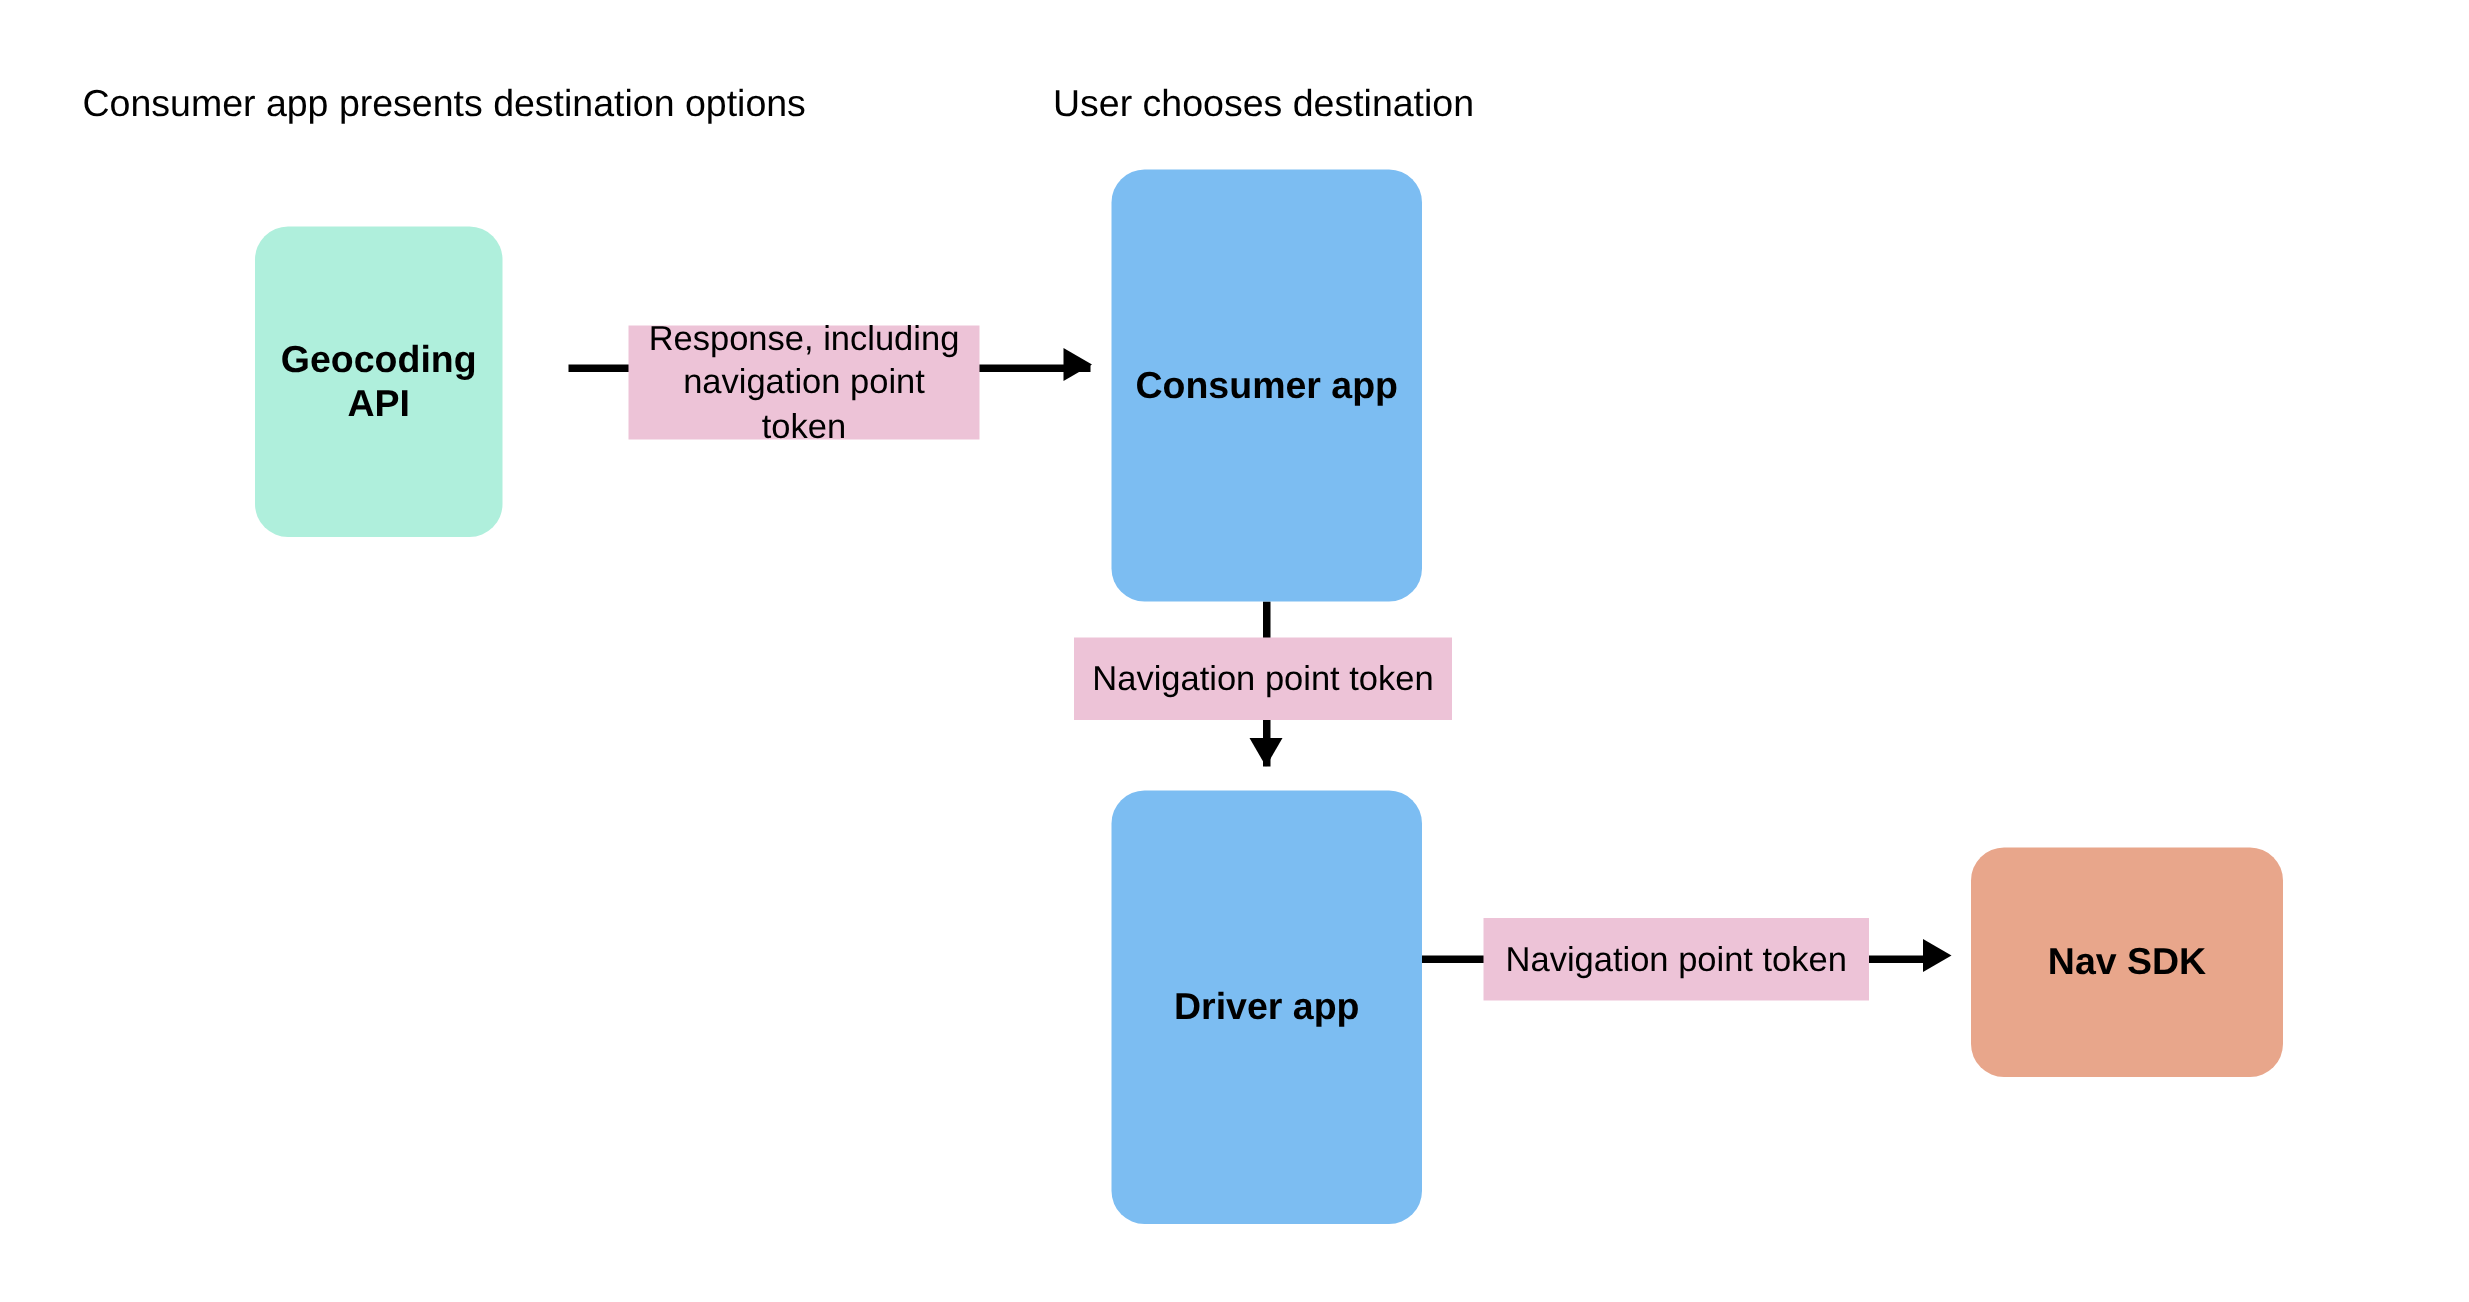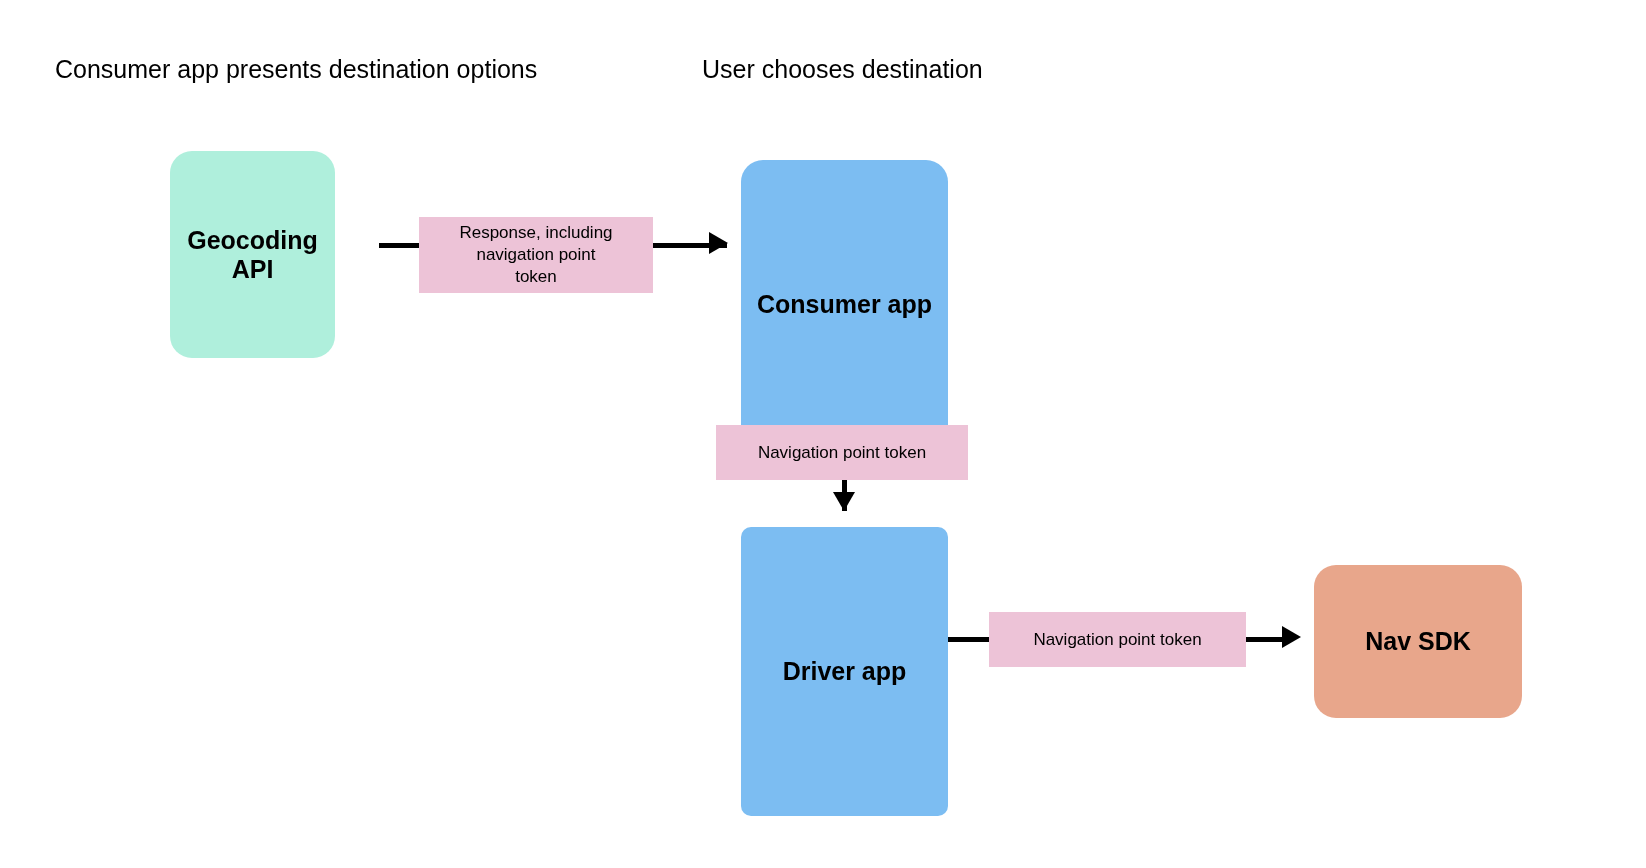--- a/index.html
+++ b/index.html
@@ -47,27 +47,25 @@
   }
   #node-geocoding {
     left: 170px; top: 151px;
     width: 165px; height: 207px;
     background: #AFEFDC;
   }
   #node-consumer {
     left: 741px; top: 113px;
     width: 207px; height: 288px;
     background: #7CBDF2;
-    margin-top: 47px;
   }
   #node-driver {
     left: 741px; top: 527px;
     width: 207px; height: 289px;
     background: #7CBDF2;
-    border-radius: 10px;
   }
   #node-navsdk {
     left: 1314px; top: 565px;
     width: 208px; height: 153px;
     background: #E8A68B;
   }
 
   
   .conn {
     position: absolute;
@@ -101,21 +99,21 @@
 
   
   #line-driver-navsdk { left: 948px; top: 637px; width: 338px; }
   #head-driver-navsdk { left: 1282px; top: 626px; }
 
   
   .edge-label {
     position: absolute;
     background: #EDC3D7;
     color: #000000;
-    font-size: 17px;
+    font-size: 23px;
     font-weight: 400;
     line-height: 1.28;
     display: flex;
     align-items: center;
     justify-content: center;
     text-align: center;
     box-sizing: border-box;
     white-space: pre-line;
     z-index: 5;
   }

